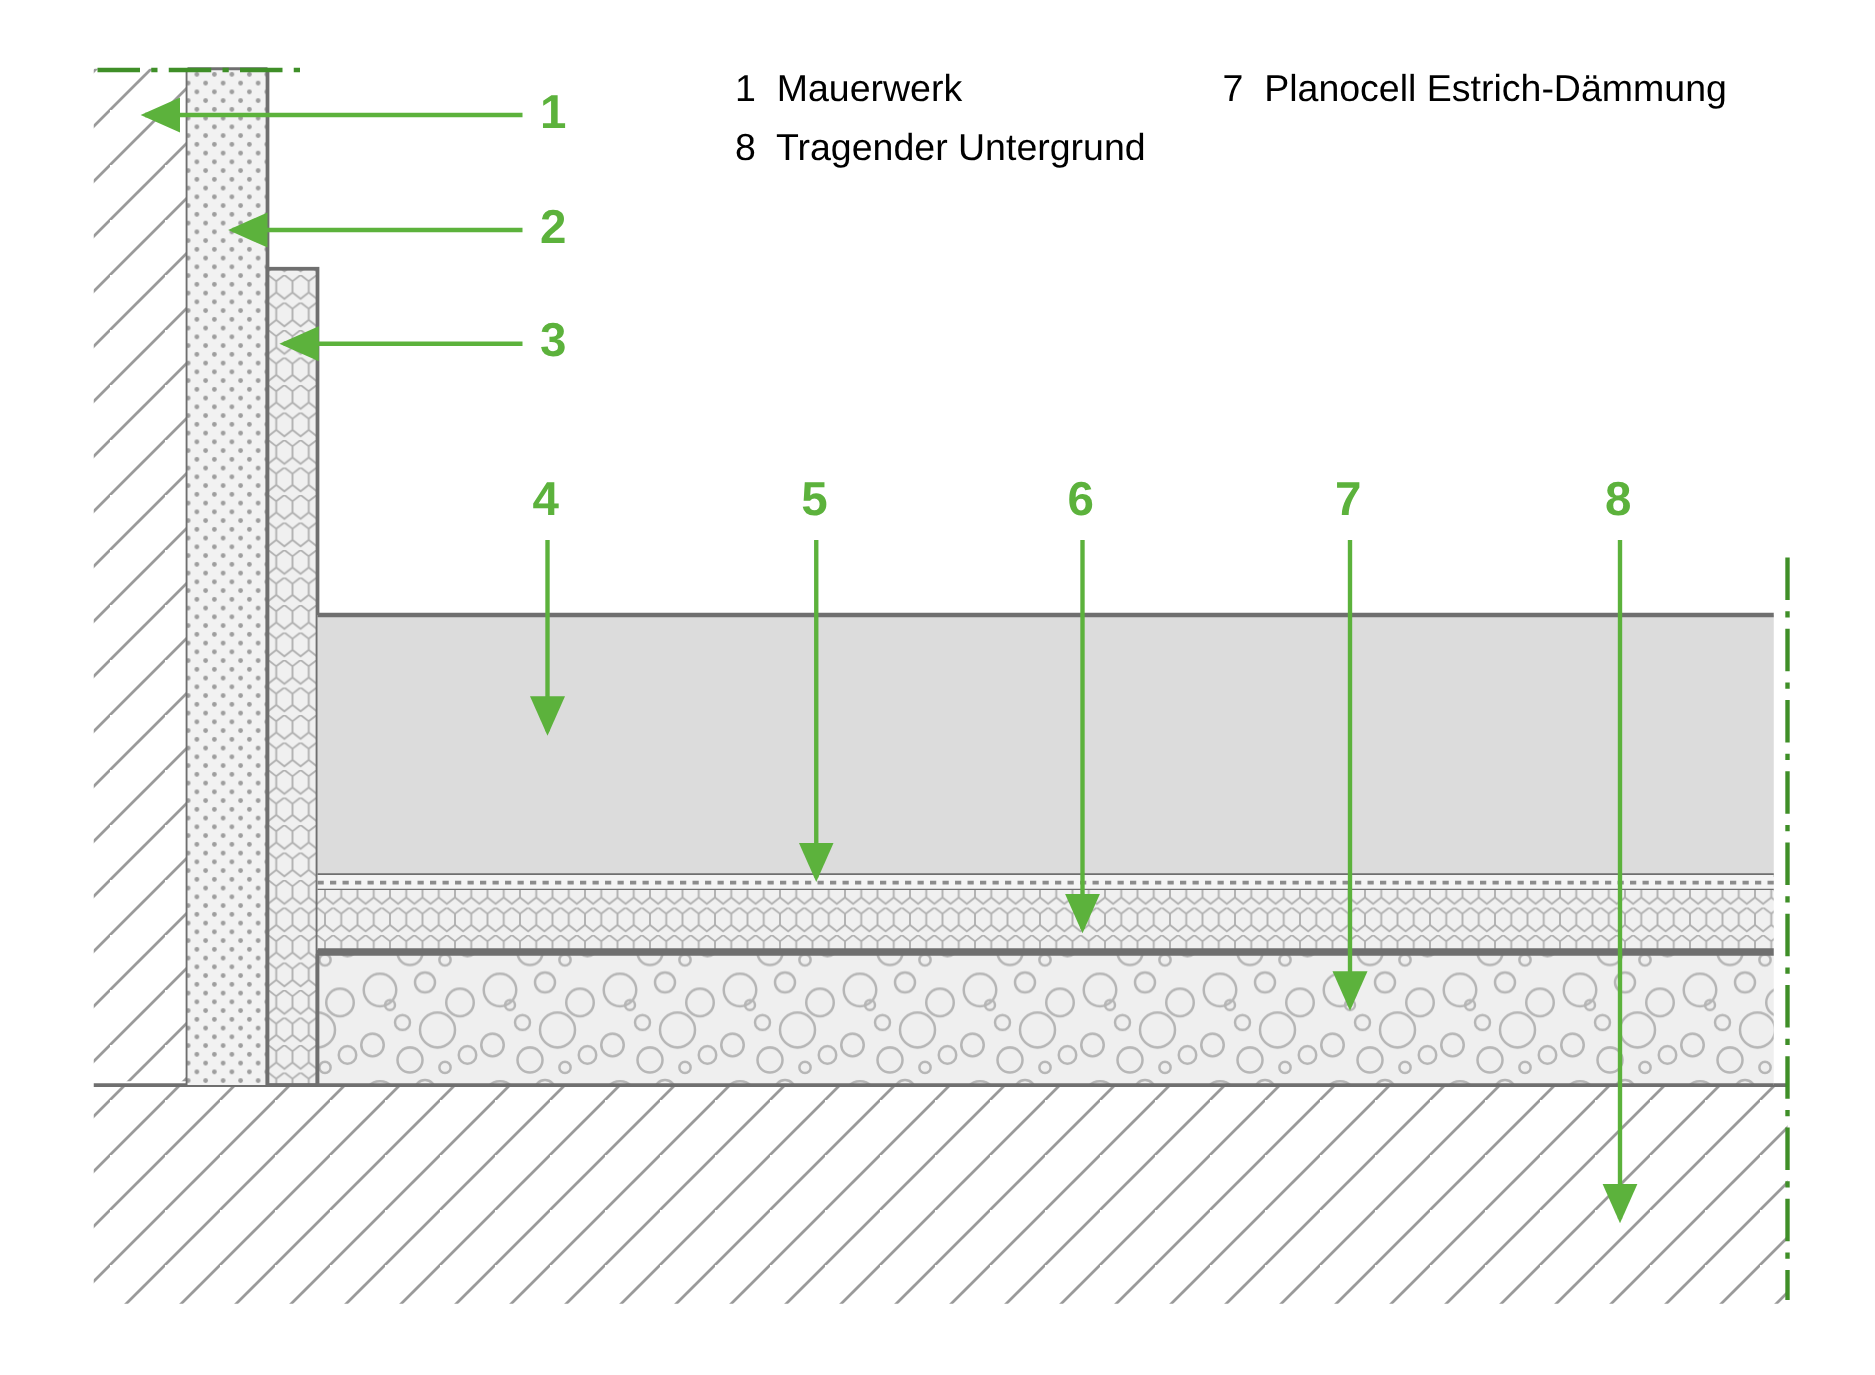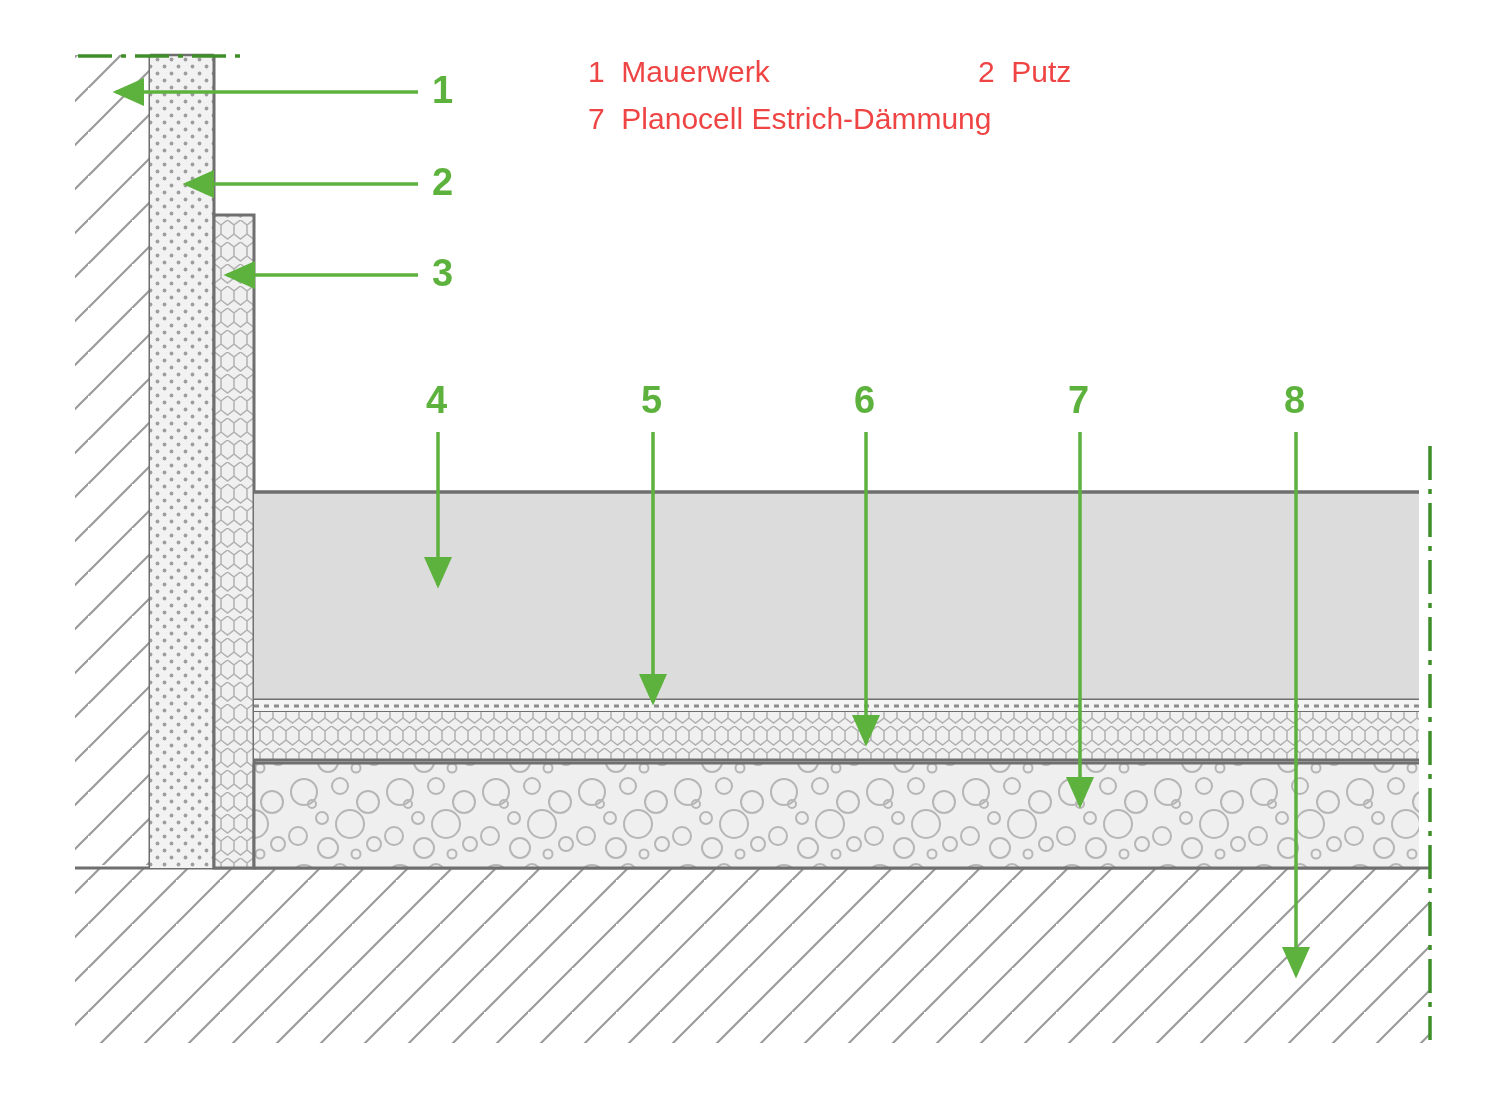--- a/index.html
+++ b/index.html
@@ -31,21 +31,21 @@
     left: 588px;
     top: 48px;
     width: 880px;
     display: grid;
     grid-template-columns: 390px 480px;
     grid-auto-rows: 47px;
     align-items: start;
   }
   .legend-item {
     font-size: 30px;
-    color: #ef4444;
+    color: #000000;
     line-height: 47px;
     white-space: nowrap;
   }
   .legend-item .num {
     display: inline-block;
     min-width: 25px;
   }
   .callout {
     position: absolute;
     font-size: 38px;
@@ -159,30 +159,30 @@
       <line x1="1296" y1="432" x2="1296" y2="975" marker-end="url(#arrowGreen)"></line>
     </g>
   </svg>
 
   <div class="legend">
     <div class="legend-item">
       <span class="num">1</span>
       <span>Mauerwerk</span>
     </div>
 
-    <div class="legend-item">
-      <span class="num">2</span>
-      <span>Putz</span>
-    </div>
 
     <div class="legend-item">
       <span class="num">7</span>
       <span>Planocell Estrich-Dämmung</span>
     </div>
 
+    <div class="legend-item">
+      <span class="num">8</span>
+      <span>Tragender Untergrund</span>
+    </div>
   </div>
 
   <div class="callout" style="left:432px; top:71px;">1</div>
   <div class="callout" style="left:432px; top:163px;">2</div>
   <div class="callout" style="left:432px; top:254px;">3</div>
   <div class="callout" style="left:426px; top:381px;">4</div>
   <div class="callout" style="left:641px; top:381px;">5</div>
   <div class="callout" style="left:854px; top:381px;">6</div>
   <div class="callout" style="left:1068px; top:381px;">7</div>
   <div class="callout" style="left:1284px; top:381px;">8</div>

